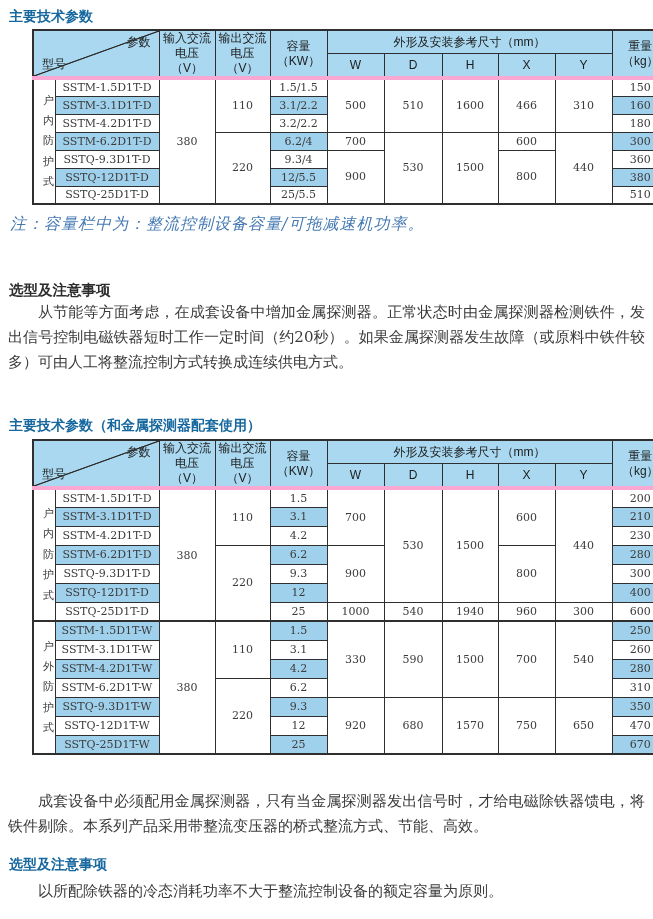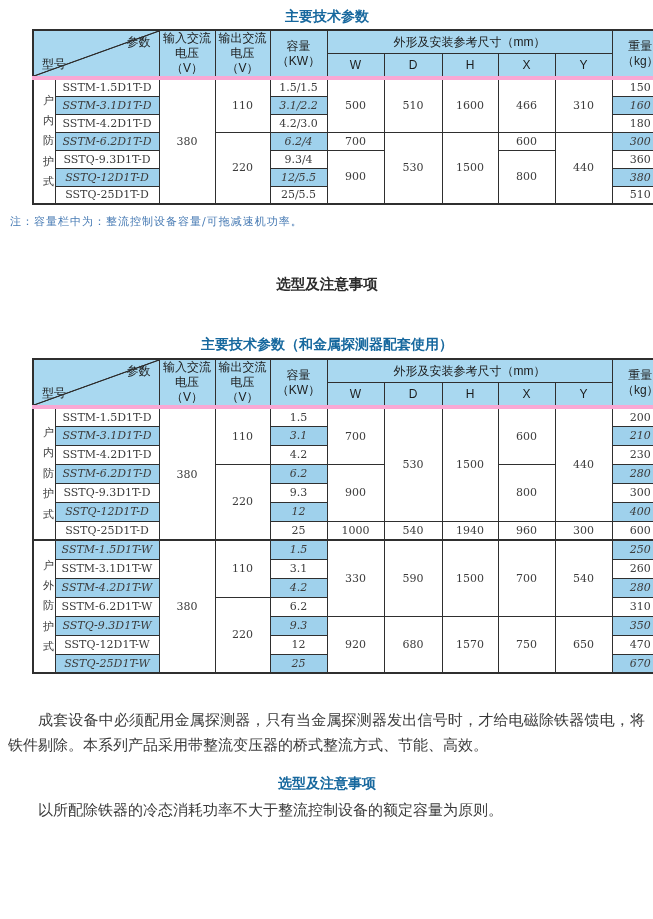--- a/index.html
+++ b/index.html
@@ -1,39 +1,39 @@
 <!DOCTYPE html>
 <html><head>
 <meta charset="utf-8">
 <style>
   html, body { margin: 0; padding: 0; background: #ffffff; }
   body { width: 653px; font-family: "DejaVu Serif", "Liberation Serif", serif; }
   .page { padding: 0 8px; width: 637px; }
 
-  .title { font-family: Liberation Serif, serif; font-weight: bold; font-size: 14px; margin: 0; text-align: center; }
+  .title { font-family: Liberation Serif, serif; font-weight: bold; font-size: 14px; margin: 0; }
   .t-blue { color: #17689e; }
   .t-dark { color: #2d2d2d; }
 
   .spec-table { border-collapse: collapse; table-layout: fixed; width: 637px; border: 2px solid #2f2f2f; margin-left: 24px; }
   .spec-table th, .spec-table td { border: 1px solid #2f2f2f; text-align: center; vertical-align: middle; padding: 0; overflow: hidden; }
   .spec-table thead th { background: #a9d8f0; font-family: "Liberation Sans", "DejaVu Sans", sans-serif; font-size: 12px; font-weight: normal; color: #1c1c1c; height: 22px; line-height: 1.25; }
   .spec-table tbody td { font-size: 11px; color: #3c3c3c; background: #ffffff; }
   .t-main tbody tr { height: 18px; }
   .t-det tbody tr { height: 19px; }
-  td.hl { background: #9fd1ec !important; font-style: italic; }
+  td.hl { background: #9fd1ec !important; }
   .spec-table tbody tr:first-child td { border-top: 4px solid #f9a8d4; }
   .spec-table tr.group-start td { border-top: 2px solid #2f2f2f; }
   td.vert { padding: 0 9px; word-break: break-all; line-break: anywhere; font-size: 11px; line-height: 1.85; color: #444444; }
 
   th.corner { position: relative; background: #a9d8f0; }
   th.corner::after { content: ""; position: absolute; inset: 0; background: linear-gradient(to bottom right, transparent calc(50% - 1px), #2f2f2f calc(50% - 0.3px), #2f2f2f calc(50% + 0.3px), transparent calc(50% + 1px)); }
   th.corner .cp { position: absolute; top: 4px; right: 8px; }
   th.corner .cm { position: absolute; bottom: 4px; left: 8px; }
 
-  .note { font-size: 11px; color: #4579b3; margin: 9px 0 0 2px; letter-spacing: 1px; }
+  .note { font-style: italic; font-size: 16px; color: #4579b3; margin: 9px 0 0 2px; letter-spacing: 1px; }
 
   .body-para { font-size: 15px; line-height: 25px; color: #3a3a3a; text-indent: 2em; text-align: justify; margin: 0; }
 
   .h1-main { margin: 8px 0 3px 1px; }
   .h2-select { margin: 46px 0 0 1px; font-size: 14.5px; }
   .p-first { margin-top: 6px; }
   .h3-det { margin: 42px 0 4px 1px; }
   .p-bottom { margin-top: 34px; }
   .h4-select { margin: 17px 0 0 1px; }
   .p-last { margin-top: 5px; }
@@ -106,21 +106,21 @@
             <td rowspan="3">310</td>
             <td>150</td>
           </tr>
           <tr>
             <td class="hl">SSTM-3.1D1T-D</td>
             <td class="hl">3.1/2.2</td>
             <td class="hl">160</td>
           </tr>
           <tr>
             <td>SSTM-4.2D1T-D</td>
-            <td>4.2/3.0</td>
+            <td>3.2/2.2</td>
             <td>180</td>
           </tr>
           <tr>
             <td class="hl">SSTM-6.2D1T-D</td>
             <td rowspan="4">220</td>
             <td class="hl">6.2/4</td>
             <td>700</td>
             <td rowspan="4">530</td>
             <td rowspan="4">1500</td>
             <td>600</td>
@@ -144,20 +144,21 @@
             <td>25/5.5</td>
             <td>510</td>
           </tr>
         </tbody>
       </table>
     </div>
 
   <div class="note">注：容量栏中为：整流控制设备容量/可拖减速机功率。</div>
 
   <h2 class="title t-dark h2-select">选型及注意事项</h2>
+  <p class="body-para">从节能等方面考虑，在成套设备中增加金属探测器。正常状态时由金属探测器检测铁件，发出信号控制电磁铁器短时工作一定时间（约20秒）。如果金属探测器发生故障（或原料中铁件较多）可由人工将整流控制方式转换成连续供电方式。</p>
 
   <h2 class="title t-blue h3-det">主要技术参数（和金属探测器配套使用）</h2>
 
   <div id="table-mount-1">
       <table class="spec-table t-det">
         <colgroup>
           <col style="width: 22px;">
           <col style="width: 104px;">
           <col style="width: 56px;">
           <col style="width: 55px;">

